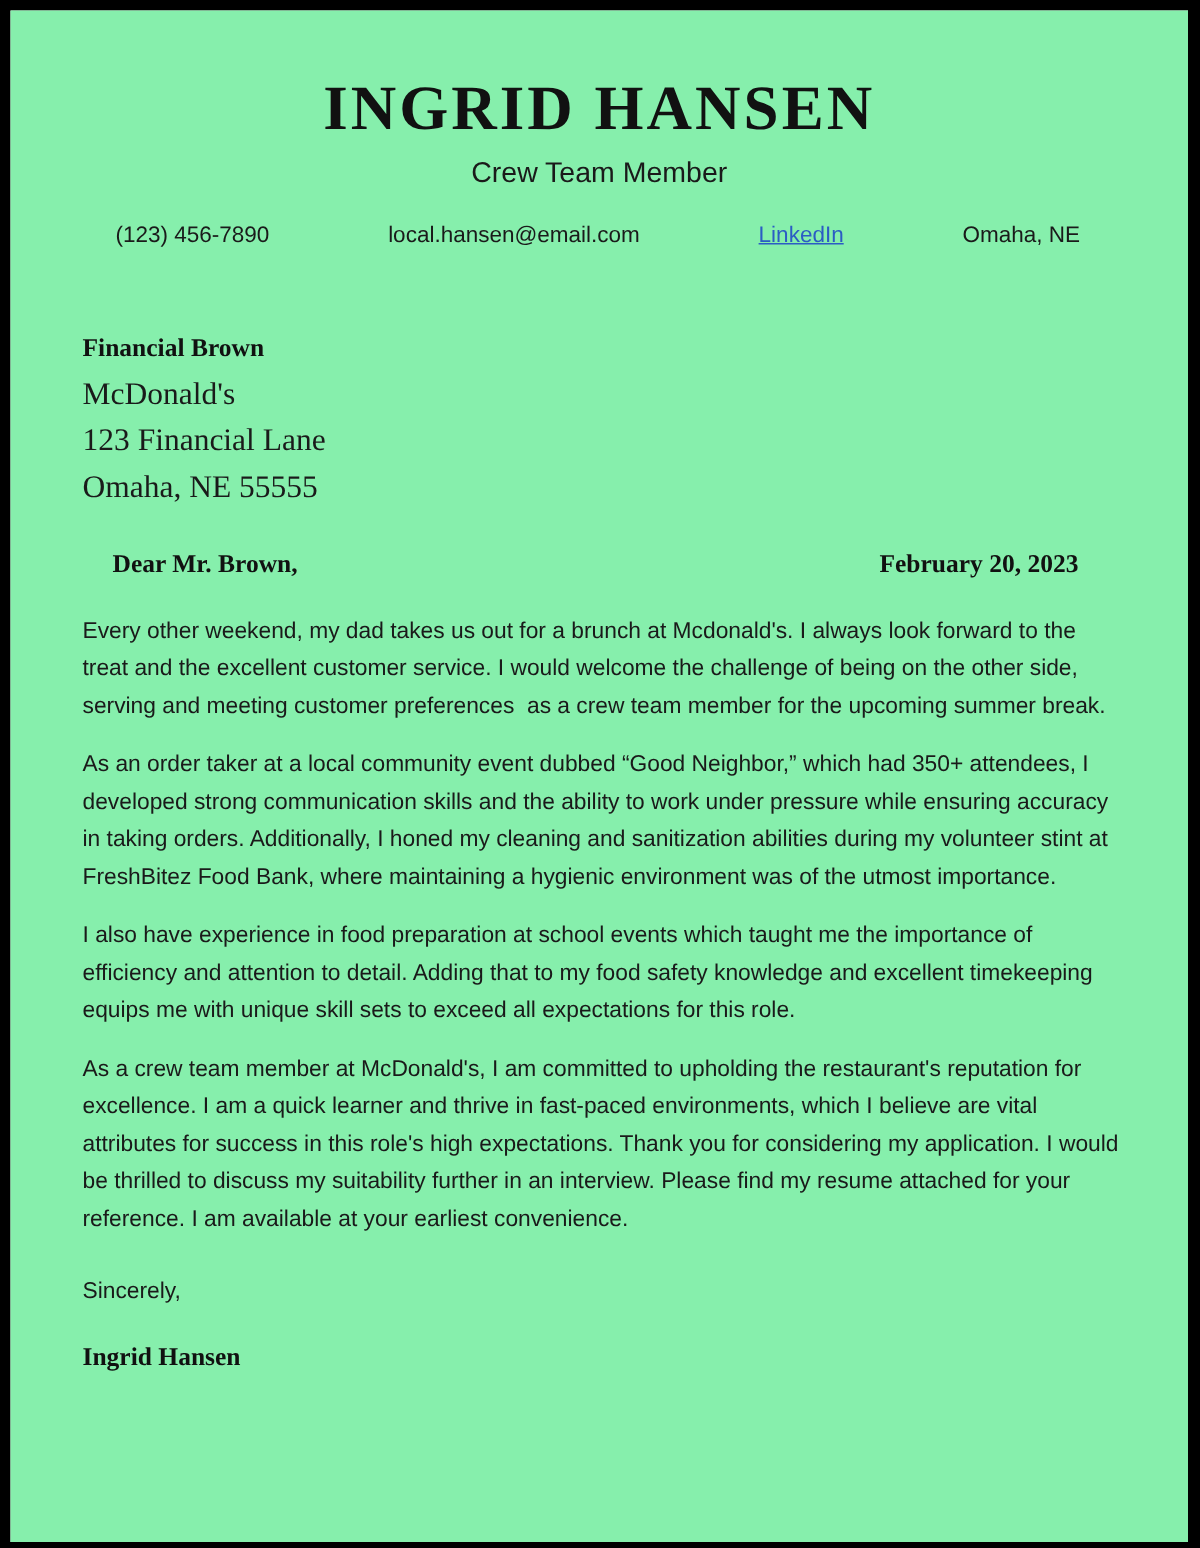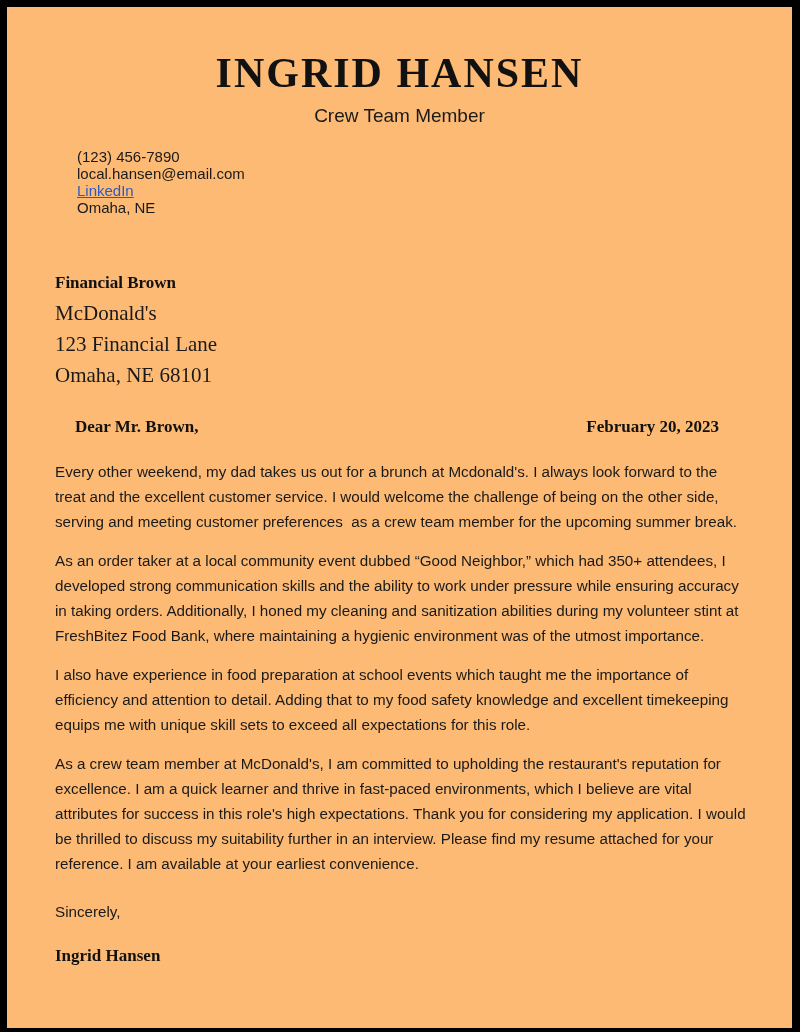--- a/index.html
+++ b/index.html
@@ -22,21 +22,21 @@
     border-left: 7px solid #000000;
     border-right: 8px solid #000000;
     border-bottom: 4px solid #000000;
     background: #ffffff;
   }
 
   .page-sheet {
     box-sizing: border-box;
     width: 100%;
     height: 100%;
-    background: #fdba74;
+    background: #86efac;
     padding: 0 41px;
     position: relative;
   }
 
   
   .letter-header {
     padding-top: 44px;
     text-align: center;
   }
   .candidate-name {
@@ -58,21 +58,20 @@
   }
 
   .contact-row {
     display: flex;
     justify-content: space-between;
     align-items: baseline;
     margin: 20px 0 0 0;
     padding: 0 31px 0 29px;
     font-size: 15px;
     color: #1a1a1a;
-    flex-direction: column;
   }
   .contact-item {
     white-space: nowrap;
   }
   .contact-link {
     color: #2b5cc4;
     text-decoration: underline;
     white-space: nowrap;
     cursor: pointer;
     text-align: center;
@@ -169,21 +168,21 @@
         <span class="contact-item">local.hansen@email.com</span>
         <a class="contact-link">LinkedIn</a>
         <span class="contact-item">Omaha, NE</span>
       </div>
     </div>
 
     <div class="recipient-block">
       <div class="recipient-name">Financial Brown</div>
       <div class="recipient-line">McDonald's</div>
       <div class="recipient-line">123 Financial Lane</div>
-      <div class="recipient-line">Omaha, NE 68101</div>
+      <div class="recipient-line">Omaha, NE 55555</div>
     </div>
 
     <div class="salutation-row">
       <span class="salutation">Dear Mr. Brown,</span>
       <span class="letter-date">February 20, 2023</span>
     </div>
 
     <div class="letter-body">
       <p class="body-paragraph">Every other weekend, my dad takes us out for a brunch at Mcdonald's. I always look forward to the treat and the excellent customer service. I would welcome the challenge of being on the other side, serving and meeting customer preferences  as a crew team member for the upcoming summer break.</p>
       <p class="body-paragraph">As an order taker at a local community event dubbed “Good Neighbor,” which had 350+ attendees, I developed strong communication skills and the ability to work under pressure while ensuring accuracy in taking orders. Additionally, I honed my cleaning and sanitization abilities during my volunteer stint at FreshBitez Food Bank, where maintaining a hygienic environment was of the utmost importance.</p>

